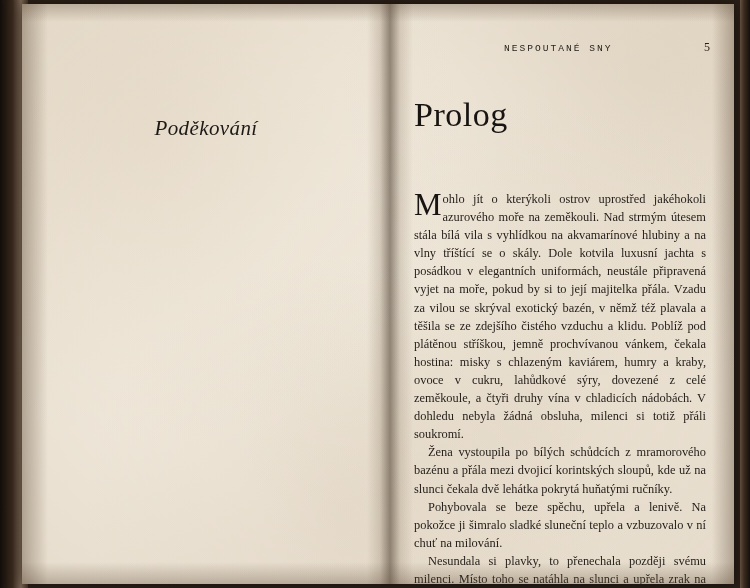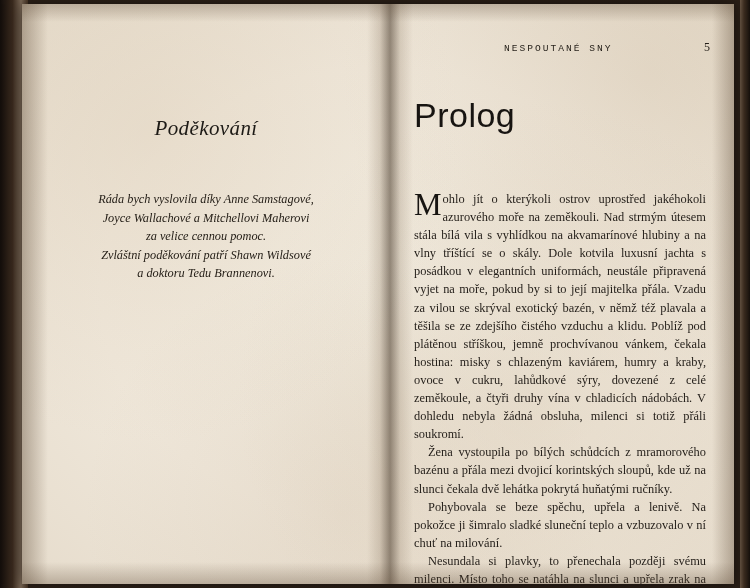--- a/index.html
+++ b/index.html
@@ -159,21 +159,21 @@
   }
   .rh-folio {
     font-family: "Liberation Serif", serif;
     font-size: 12px;
     color: #241f19;
   }
   .prolog-title {
     position: absolute;
     top: 78px;
     left: 0;
-    font-family: Liberation Sans, sans-serif;
+    font-family: Liberation Serif, serif;
     font-size: 34px;
     color: #171411;
     letter-spacing: 0.5px;
   }
   .body {
     position: absolute;
     top: 172px;
     left: 0;
     width: 292px;
     font-family: "Liberation Serif", serif;
@@ -214,27 +214,20 @@
   <div class="backdrop"></div>
   <div class="shadow-band"></div>
   <div class="cover-left"></div>
   <div class="cover-right"></div>
 
   <div class="spread">
     <div class="mottle"></div>
 
     <div class="page-left">
       <div class="ack-title">Poděkování</div>
-      <div class="ack-body">
-        <div>Ráda bych vyslovila díky Anne Samstagové,</div>
-        <div>Joyce Wallachové a Mitchellovi Maherovi</div>
-        <div>za velice cennou pomoc.</div>
-        <div>Zvláštní poděkování patří Shawn Wildsové</div>
-        <div>a doktoru Tedu Brannenovi.</div>
-      </div>
     </div>
 
     <div class="page-right">
       <div class="running-head">
         <span class="rh-title">NESPOUTANÉ SNY</span>
         <span class="rh-folio">5</span>
       </div>
 
       <div class="prolog-title">Prolog</div>
 

